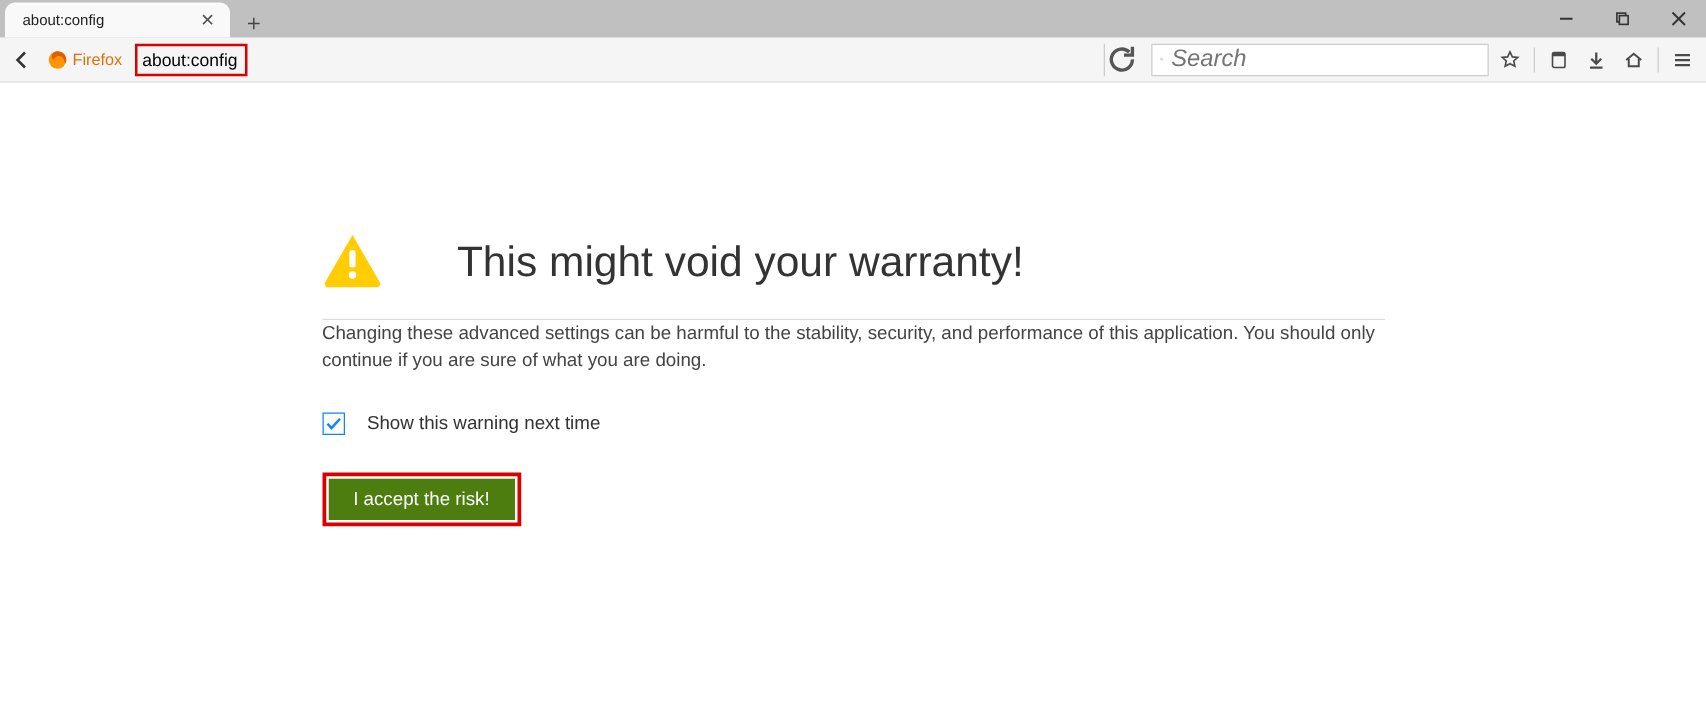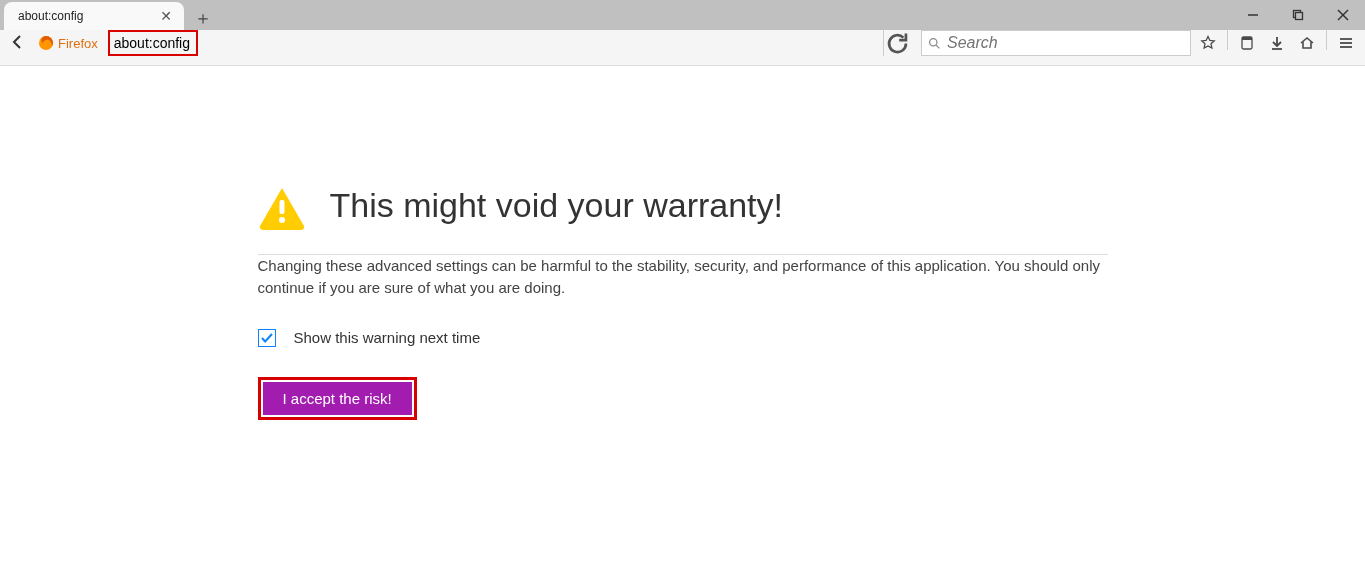--- a/index.html
+++ b/index.html
@@ -42,20 +42,21 @@
     color: #333; cursor: pointer;
   }
   .winbtn svg { width: 12px; height: 12px; }
 
   
   .toolbar {
     height: 36px;
     background: #f5f5f5;
     border-bottom: 1px solid #ddd;
     display: flex;
+    align-items: center;
     padding: 0 6px;
     gap: 4px;
   }
   .nav-back {
     width: 24px; height: 24px; display:flex; align-items:center; justify-content:center;
     cursor: pointer;
   }
   .identity {
     display: flex; align-items: center;
     padding: 0 6px 0 4px; height: 26px;
@@ -79,55 +80,55 @@
     border-left: 1px solid #ccc;
     cursor:pointer; color:#555;
   }
   .searchbox {
     display:flex; align-items:center;
     border: 1px solid #ccc; background:#fff;
     height: 26px; width: 270px; margin-left: 6px;
     padding: 0 6px; gap:6px;
   }
   .searchbox input {
-    border:none; outline:none; font-size:16px; font-style: italic; color:#888;
+    border:none; outline:none; font-size:19px; font-style: italic; color:#888;
     flex:1; background:transparent;
   }
   .tbicon {
     width: 26px; height:26px; display:flex; align-items:center; justify-content:center;
     cursor:pointer; color:#4a4a4a;
   }
   .tbicon svg { width:16px; height:16px; }
   .sep { width:1px; height:20px; background:#ccc; margin:0 2px; }
 
   
   .content {
     padding: 120px 0 0 0;
     display:flex; justify-content:center;
   }
   .panel { width: 850px; }
-  .heading-row { display:flex; border-bottom:1px solid #ddd; padding-bottom:20px; }
+  .heading-row { display:flex; align-items:center; border-bottom:1px solid #ddd; padding-bottom:20px;gap:36px; }
   .warn-icon { width:48px; margin-right:24px; }
   .warn-icon svg { width:48px; height:44px; }
   h1.title { font-weight:300; font-size:34px; color:#333; }
   .body-text { font-size:15px; color:#444; line-height:1.45; }
   .check-row { margin-top:30px; display:flex; align-items:center; gap:18px; font-size:15px; color:#333; }
   .chk {
     width:18px; height:18px; border:1px solid #0a84ff; display:flex; align-items:center; justify-content:center;
     background:#fff; cursor:pointer;
   }
   .chk svg { width:14px; height:14px; }
   .accept-wrap {
     margin-top:30px;
     display:inline-block;
     border:3px solid #d90000;
     padding:2px;
   }
   button.accept {
-    background:#a21caf; color:#fff; border:none;
+    background:#4d7c0f; color:#fff; border:none;
     font-size:15px; padding:8px 20px; cursor:pointer;
   }
 </style>
 </head>
 <body>
 
 <div class="tabstrip">
   <div class="tab">
     <span>about:config</span>
     <span class="tab-close">✕</span>

